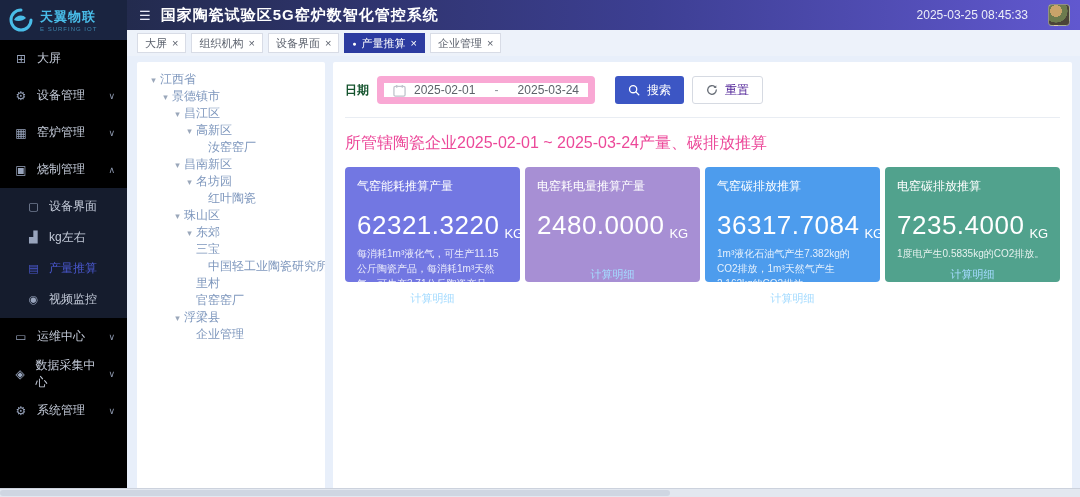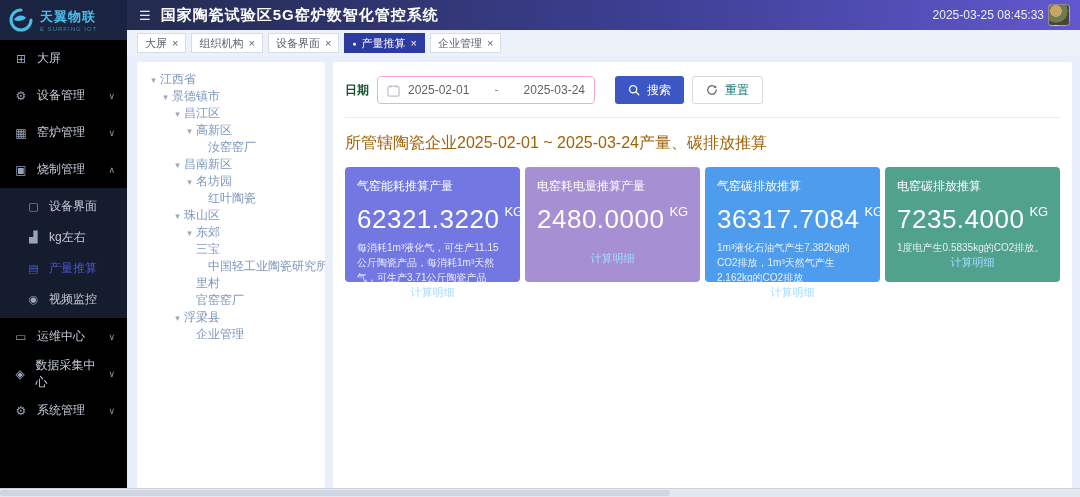--- a/index.html
+++ b/index.html
@@ -25,21 +25,21 @@
   .sub-item .mi { width:13px; font-size:11px; color:#98a4bc; text-align:center; }
   .sub-item.active, .sub-item.active .mi { color:#4a58d0; }
 
   
   .right { flex:1; display:flex; flex-direction:column; min-width:0; }
   .topbar { height:30px; flex-shrink:0; display:flex; align-items:center;
     padding:0 10px 0 12px; gap:10px; color:#fff;
     background:linear-gradient(90deg,#232b4e 0%,#3d3f93 55%,#6158cf 100%); }
   .collapse { font-size:13px; color:#e8eaf6; cursor:pointer; }
   .sys-title { font-size:15px; font-weight:bold; letter-spacing:1px; }
-  .topbar-right { margin-left:auto; display:flex; align-items:center; gap:4px;justify-content:space-between; }
+  .topbar-right { margin-left:auto; display:flex; align-items:center; gap:20px;justify-content:space-between; }
   .clock { font-size:12px; color:#eceef8; }
   .avatar { width:22px; height:22px; border-radius:4px; cursor:pointer;
     background:radial-gradient(circle at 35% 30%,#c9a36a 0 30%,#6d7b4e 31% 60%,#4a4336 61%);
     border:1px solid rgba(255,255,255,.4); }
 
   
   .tabbar { height:26px; flex-shrink:0; background:#edf2fa; display:flex;
     align-items:flex-end; padding-left:10px; gap:5px; }
   .tab { height:20px; margin-bottom:3px; background:#fff; border:1px solid #d8dce6;
     display:flex; align-items:center; gap:5px; padding:0 7px; font-size:11px;
@@ -55,34 +55,34 @@
   .tree-row { height:17px; display:flex; align-items:center; font-size:12px;
     color:#7e97bd; cursor:pointer; white-space:nowrap; }
   .caret { width:13px; text-align:center; font-size:9px; color:#9aa7ba; flex-shrink:0; }
   .lv0{padding-left:6px;} .lv1{padding-left:18px;} .lv2{padding-left:30px;}
   .lv3{padding-left:42px;} .lv4{padding-left:54px;}
 
   .main-panel { flex:1; background:#fff; border-radius:2px; padding:12px; min-width:0; }
   .filter-row { display:flex; align-items:center; gap:8px; padding:2px 0 13px;
     border-bottom:1px solid #e9edf3; }
   .fl-label { font-size:12px; color:#14532d; font-weight:bold; }
-  .date-input { width:218px; height:28px; border:1px solid #f9a8d4; border-radius:4px;
+  .date-input { width:218px; height:28px; border:7px solid #f9a8d4; border-radius:4px;
     background:#fff; display:flex; align-items:center; padding:5px 9px; gap:8px;
     font-size:12px; color:#5c6269; cursor:pointer; }
   .date-sep { flex:1; text-align:center; color:#8a9099; }
   .btn { height:28px; border-radius:3px; display:flex; align-items:center; gap:7px;
     padding:0 13px; font-size:12px; cursor:pointer; border:none; }
   .btn-search { background:#3c56c4; color:#fff; margin-left:12px; }
-  .btn-reset { background:#fff; color:#0f766e; border:1px solid #d6dae2; }
-  .section-title { font-size:16px; color:#a16207; margin:15px 0 13px; }
+  .btn-reset { background:#fff; color:#4c1d95; border:1px solid #d6dae2; }
+  .section-title { font-size:16px; color:#ec4899; margin:15px 0 13px; }
   .cards { display:flex; gap:5px; }
-  .card { flex:1; height:115px; border-radius:4px; padding:11px 12px 16px;
+  .card { flex:1; height:115px; border-radius:4px; padding:11px 12px 0;
     color:#fff; display:flex; flex-direction:column; min-width:0; }
   .card-title { font-size:12px; }
-  .card-valrow { margin-top:9px; display:flex; align-items:flex-start; gap:5px; }
+  .card-valrow { margin-top:15px; display:flex; align-items:flex-end; gap:5px; }
   .card-value { font-size:26px; letter-spacing:.5px; }
   .card-unit { font-size:13px; }
   .card-desc { font-size:10px; line-height:1.5; margin-top:5px; color:rgba(255,255,255,.85); }
   .card-link { margin-top:auto; text-align:center; font-size:11px; color:#a4dbff; cursor:pointer; }
 
   .hscroll { position:absolute; left:0; right:0; bottom:0; height:9px;
     background:#e3e8f0; border-top:1px solid #ccd2dd; }
   .hthumb { position:absolute; left:0; top:1px; bottom:1px; width:62%;
     background:#cfd6e2; border-radius:4px; }
   svg { display:block; }

